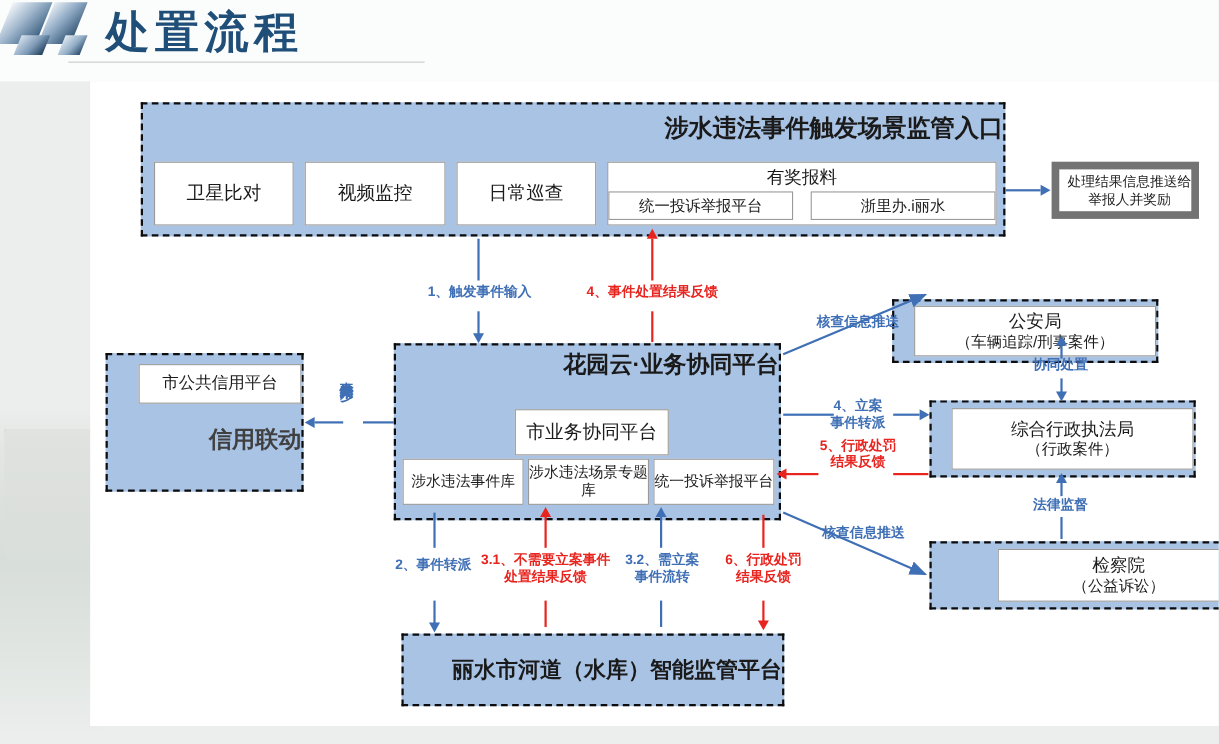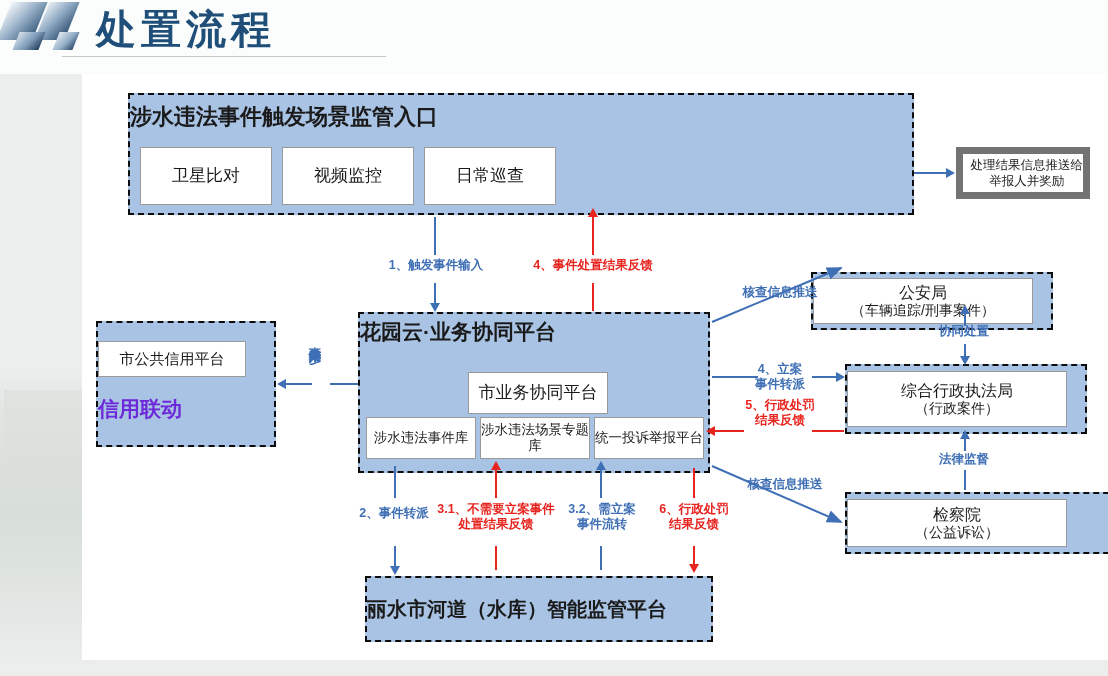--- a/index.html
+++ b/index.html
@@ -97,21 +97,21 @@
     background: #c9c9c9;
   }
   
   .node {
     position: absolute;
     box-sizing: border-box;
     background: #a9c3e4;
     border: 2px dashed #0d0d0d;
     display: flex;
     flex-direction: column;
-    align-items: flex-start;
+    align-items: flex-end;
   }
   .node-title {
     font-size: 21px;
     color: #1a1a1a;
     font-weight: bold;
     text-align: center;
     line-height: 1.15;
     white-space: nowrap;
   }
   .white-box {
@@ -186,30 +186,30 @@
     left: 6px; top: 103px;
     width: 340px; height: 42px;
     display: flex;
     gap: 4px;
   }
   .center-row .white-box { width: 110px; height: 42px; font-size: 13.5px; }
   
   #credit-node {
     left: 96px; top: 321px; width: 180px; height: 126px;
     justify-content: flex-start;
-    padding-top: 18px;
+    padding-top: 8px;
   }
   #credit-inner {
     width: 148px; height: 36px; font-size: 15px;
   }
   #credit-label {
     margin-top: 18px;
     font-size: 21px;
     font-weight: bold;
-    color: #6d28d9;
+    color: #404040;
   }
   
   .agency {
     justify-content: center;
   }
   .agency .white-box {
     width: 220px; height: 46px;
     font-size: 16px;
     flex-direction: column;
   }
@@ -295,20 +295,27 @@
     <div class="title-text">处置流程</div>
     <div class="title-rule"></div>
   </div>
 
   <div class="node" id="top-node">
     <div class="node-title">涉水违法事件触发场景监管入口</div>
     <div class="top-row">
       <div class="white-box simple">卫星比对</div>
       <div class="white-box simple">视频监控</div>
       <div class="white-box simple">日常巡查</div>
+      <div class="bonus-box">
+        <div class="bonus-title">有奖报料</div>
+        <div class="bonus-sub">
+          <div class="white-box">统一投诉举报平台</div>
+          <div class="white-box">浙里办.i丽水</div>
+        </div>
+      </div>
     </div>
   </div>
 
   <div id="reward-box">
     <div>
       <div>处理结果信息推送给</div>
       <div>举报人并奖励</div>
     </div>
   </div>
 

